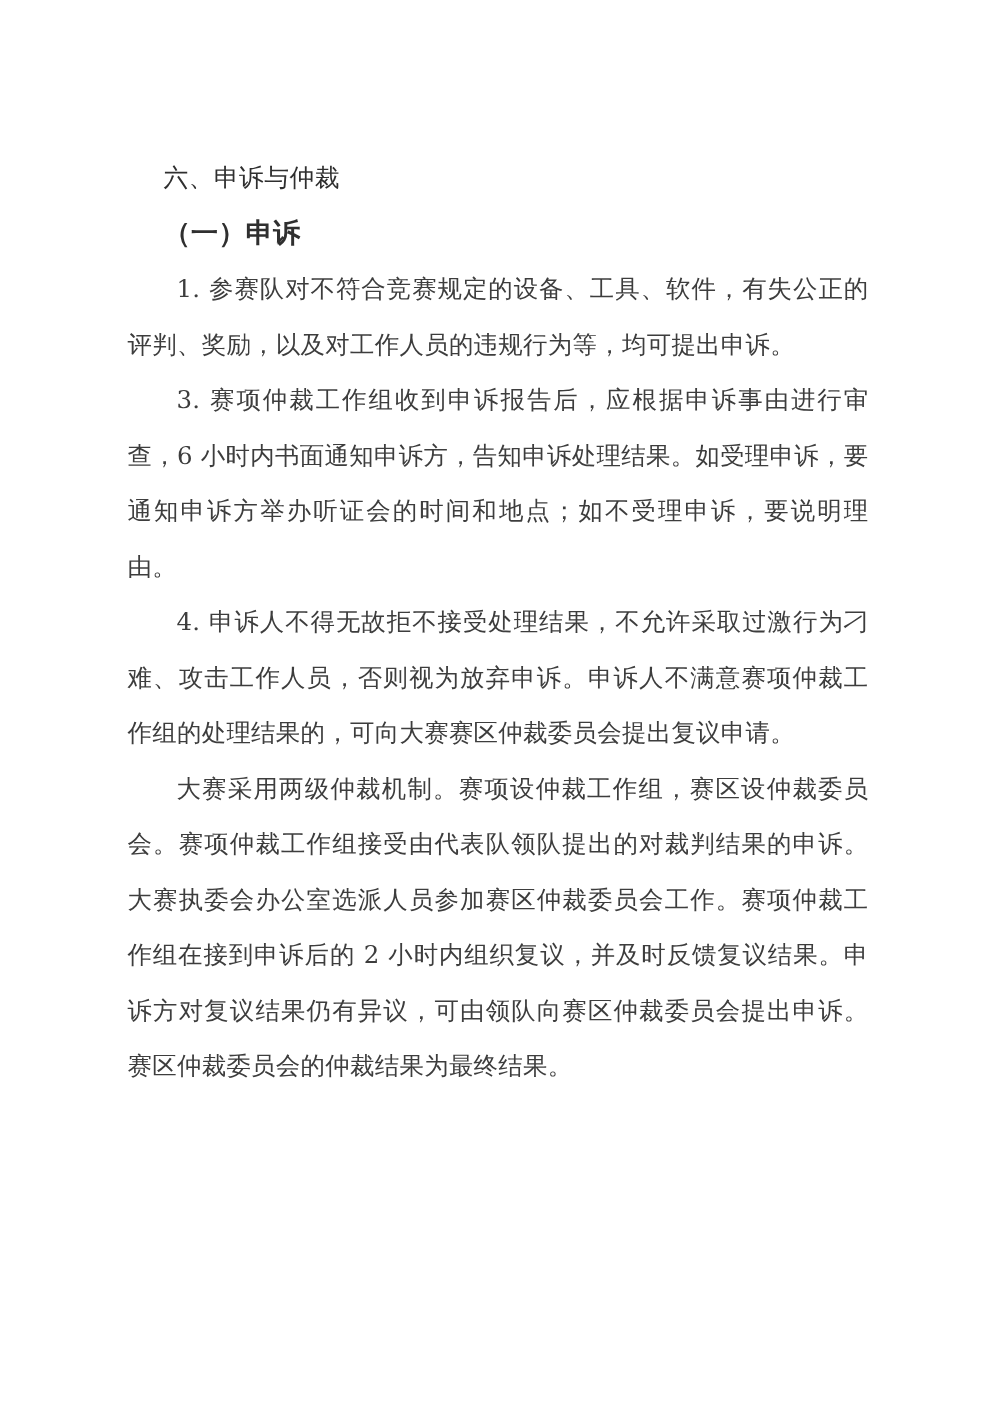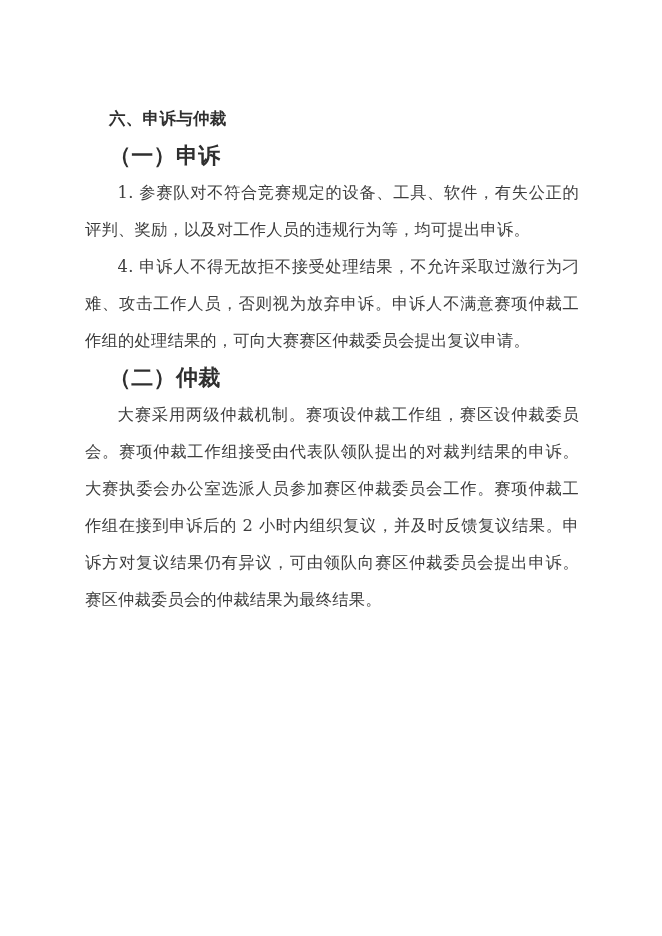--- a/index.html
+++ b/index.html
@@ -22,30 +22,30 @@
     box-sizing: border-box;
   }
   .content {
     position: absolute;
     left: 85px;
     top: 100px;
     width: 494px;
   }
   .heading-1 {
     font-size: 16.5px;
-    font-weight: bold;
+    font-weight: normal;
     line-height: 37px;
     color: #2f2f2f;
     letter-spacing: 0.3px;
     text-indent: 24px;
     margin: 0;
     white-space: pre;
   }
   .heading-2 {
-    font-size: 22px;
+    font-size: 18px;
     font-weight: bold;
     line-height: 37px;
     color: #2f2f2f;
     letter-spacing: 0.3px;
     text-indent: 24px;
     margin: 0;
     white-space: pre;
   }
   .para {
     font-size: 16.3px;
@@ -68,21 +68,21 @@
 <div class="page">
   <div class="content">
 
     <h1 class="heading-1">六、申诉与仲裁</h1>
 
     <h2 class="heading-2">（一）申诉</h2>
 
     <p class="para">1. 参赛队对不符合竞赛规定的设备、工具、软件，有失公正的评判、奖励，以及对工作人员的违规行为等，均可提出申诉。</p>
 
 
+    <p class="para">3. 赛项仲裁工作组收到申诉报告后，应根据申诉事由进行审查，6 小时内书面通知申诉方，告知申诉处理结果。如受理申诉，要通知申诉方举办听证会的时间和地点；如不受理申诉，要说明理由。</p>
 
     <p class="para">4. 申诉人不得无故拒不接受处理结果，不允许采取过激行为刁难、攻击工作人员，否则视为放弃申诉。申诉人不满意赛项仲裁工作组的处理结果的，可向大赛赛区仲裁委员会提出复议申请。</p>
 
-    <h2 class="heading-2">（二）仲裁</h2>
 
     <p class="para">大赛采用两级仲裁机制。赛项设仲裁工作组，赛区设仲裁委员会。赛项仲裁工作组接受由代表队领队提出的对裁判结果的申诉。大赛执委会办公室选派人员参加赛区仲裁委员会工作。赛项仲裁工作组在接到申诉后的 2 小时内组织复议，并及时反馈复议结果。申诉方对复议结果仍有异议，可由领队向赛区仲裁委员会提出申诉。赛区仲裁委员会的仲裁结果为最终结果。</p>
 
   </div>
 </div>
 
 </body></html>

